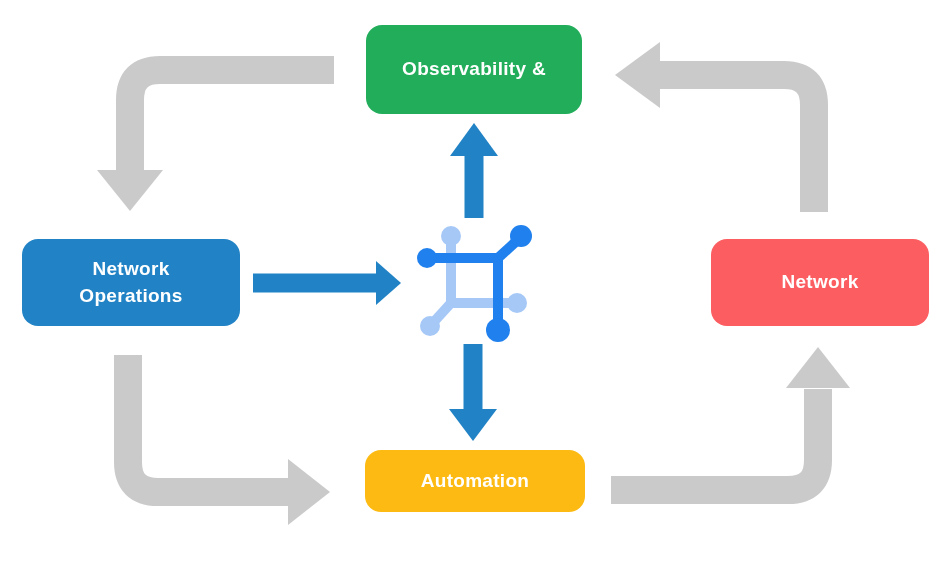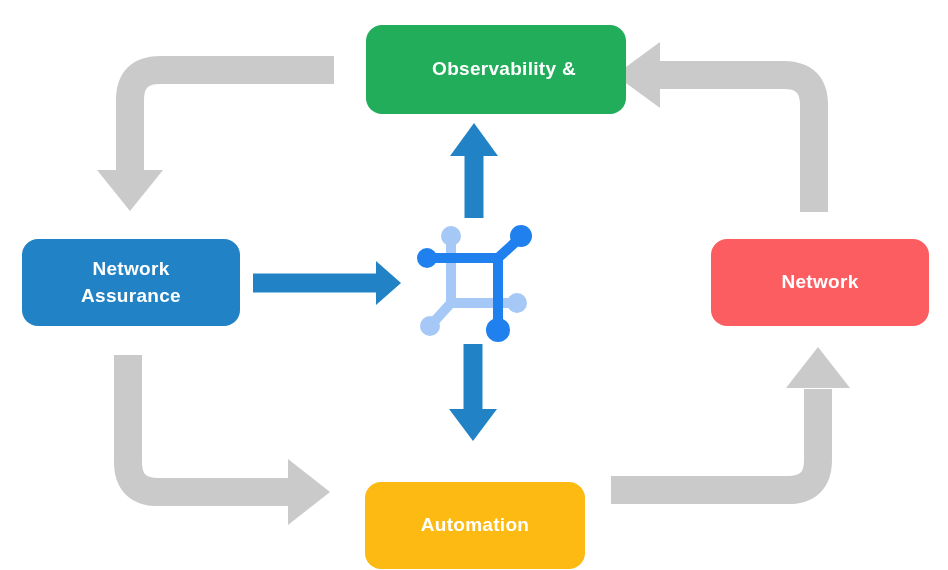--- a/index.html
+++ b/index.html
@@ -107,38 +107,38 @@
       <circle cx="430" cy="326" r="10" fill="#A6C8F7"></circle>
 
       <path class="icon-line" d="M427 258 H498 V329" stroke="#1F80EE"></path>
       <path class="icon-line" d="M498 258 L521 237" stroke="#1F80EE"></path>
       <circle cx="427" cy="258" r="10" fill="#1F80EE"></circle>
       <circle cx="521" cy="236" r="11" fill="#1F80EE"></circle>
       <circle cx="498" cy="330" r="12" fill="#1F80EE"></circle>
     </g>
   </svg>
 
-  <div class="node" style="left: 366px; top: 25px; width: 244px; height: 89px; background: rgb(34, 173, 91); padding-left: 16px;">
+  <div class="node" style="left: 366px; top: 25px; width: 216px; height: 89px; background: rgb(34, 173, 91);">
     <div class="node-label" style="color: rgb(255, 255, 255);">
       <span class="line">Observability &amp;</span>
     </div>
   </div>
 
   <div class="node" style="left: 22px; top: 239px; width: 218px; height: 87px; background: rgb(33, 131, 197);">
     <div class="node-label" style="color: rgb(255, 255, 255);">
       <span class="line">Network</span>
-      <span class="line">Assurance</span>
+      <span class="line">Operations</span>
     </div>
   </div>
 
   <div class="node" style="left: 711px; top: 239px; width: 218px; height: 87px; background: rgb(252, 93, 96);">
     <div class="node-label" style="color: rgb(255, 255, 255);">
       <span class="line">Network</span>
     </div>
   </div>
 
-  <div class="node" style="left: 365px; top: 450px; width: 220px; height: 87px; background: rgb(252, 186, 18); margin-top: 32px;">
+  <div class="node" style="left: 365px; top: 450px; width: 220px; height: 62px; background: rgb(252, 186, 18);">
     <div class="node-label" style="color: rgb(255, 255, 255);">
       <span class="line">Automation</span>
     </div>
   </div>
 
 </div>
 
 </body></html>

